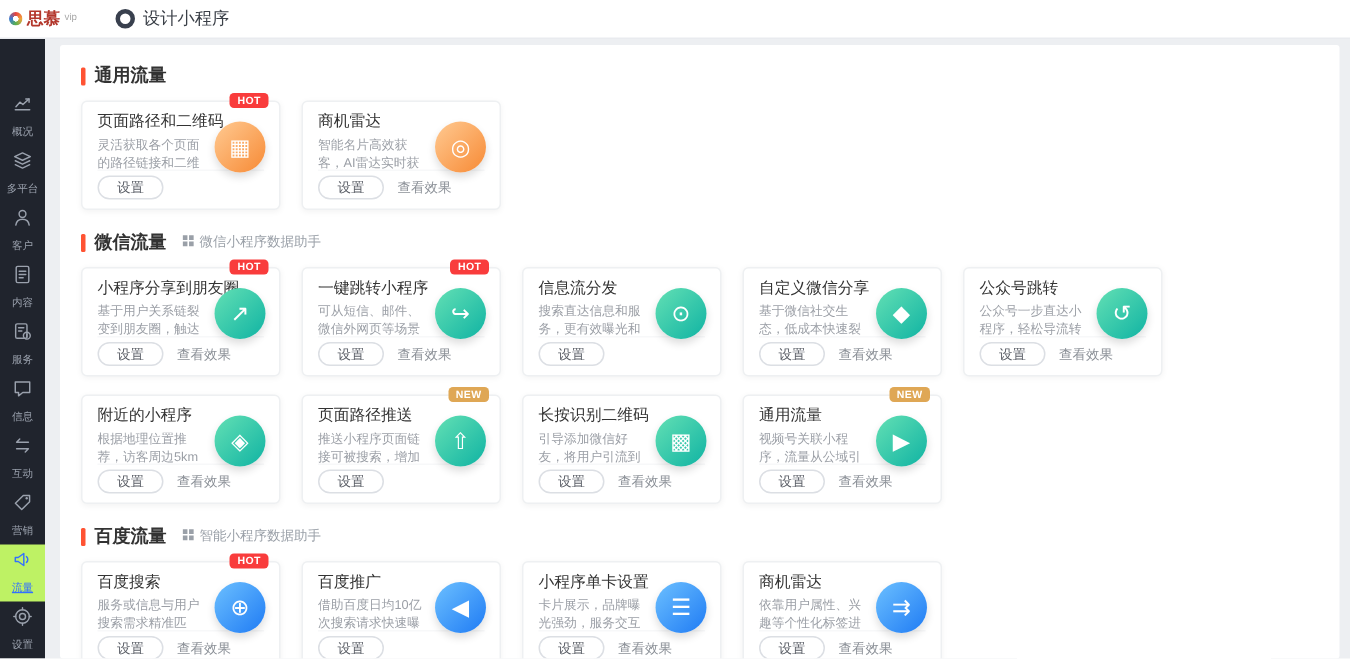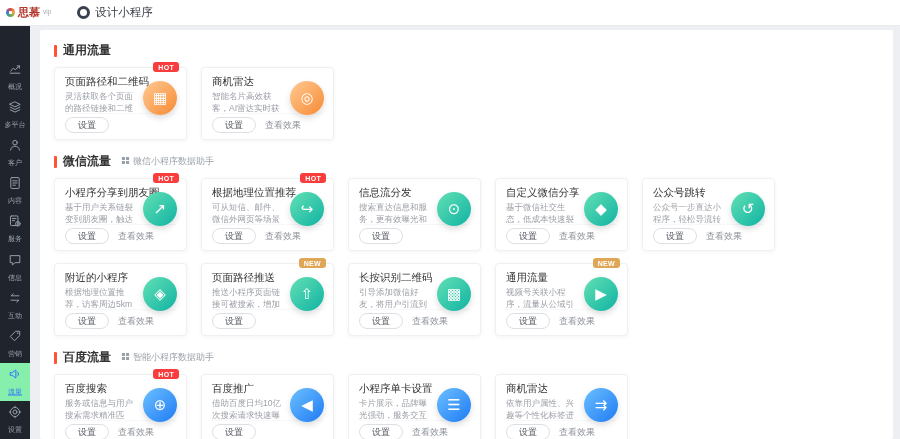--- a/index.html
+++ b/index.html
@@ -31,21 +31,21 @@
   .chev { width:8px; height:5px; display:inline-block; }
   .person-ic { width:14px; height:14px; }
   
   .layout { display:flex; height:413px; }
   aside { width:30px; background:#20242d; display:flex; flex-direction:column;
     padding-top:32px; flex:none; }
   .side-item { height:39px; display:flex; flex-direction:column; align-items:center;
     justify-content:center; gap:1px; color:#9aa1ad; cursor:pointer; width:100%; }
   .side-item svg { width:14px; height:14px; }
   .side-item .lbl { font-size:8px; transform:scale(.88); white-space:nowrap; }
-  .side-item.active { background:#86efac; color:#3370ff;text-decoration:underline; }
+  .side-item.active { background:#bef264; color:#3370ff;text-decoration:underline; }
   .content { flex:1; padding:4px 7px 0 10px; }
   .panel { background:#fff; height:100%; border-radius:2px; padding:10px 0 0 14px; overflow:hidden; }
   
   .section-head { display:flex; align-items:center; margin:2px 0 8px; }
   .accent { width:3px; height:12px; border-radius:1px; margin-right:6px; }
   .sec-title { font-size:12px; font-weight:bold; color:#333; }
   .helper { display:flex; align-items:center; gap:3px; margin-left:10px;
     color:#9aa0a8; font-size:9px; cursor:pointer; text-decoration:none; }
   .helper svg { width:9px; height:9px; }
   .cards { display:flex; flex-wrap:wrap; gap:12px 14px; width:730px; margin-bottom:13px; }
@@ -209,21 +209,21 @@
               <span class="card-icon" style="background: linear-gradient(135deg, rgb(99, 224, 180), rgb(16, 179, 163));">
                 <span class="glyph">↗</span>
               </span>
               <div class="card-foot">
                 <button class="btn-settings">设置</button>
                 <a class="link-view">查看效果</a>
               </div>
             </div>
             <div class="card">
               <span class="badge" style="background: rgb(249, 60, 60);">HOT</span>
-              <div class="card-title">根据地理位置推荐</div>
+              <div class="card-title">一键跳转小程序</div>
               <div class="card-desc">可从短信、邮件、微信外网页等场景一键跳转至小程序</div>
               <span class="card-icon" style="background: linear-gradient(135deg, rgb(99, 224, 180), rgb(16, 179, 163));">
                 <span class="glyph">↪</span>
               </span>
               <div class="card-foot">
                 <button class="btn-settings">设置</button>
                 <a class="link-view">查看效果</a>
               </div>
             </div>
             <div class="card">

